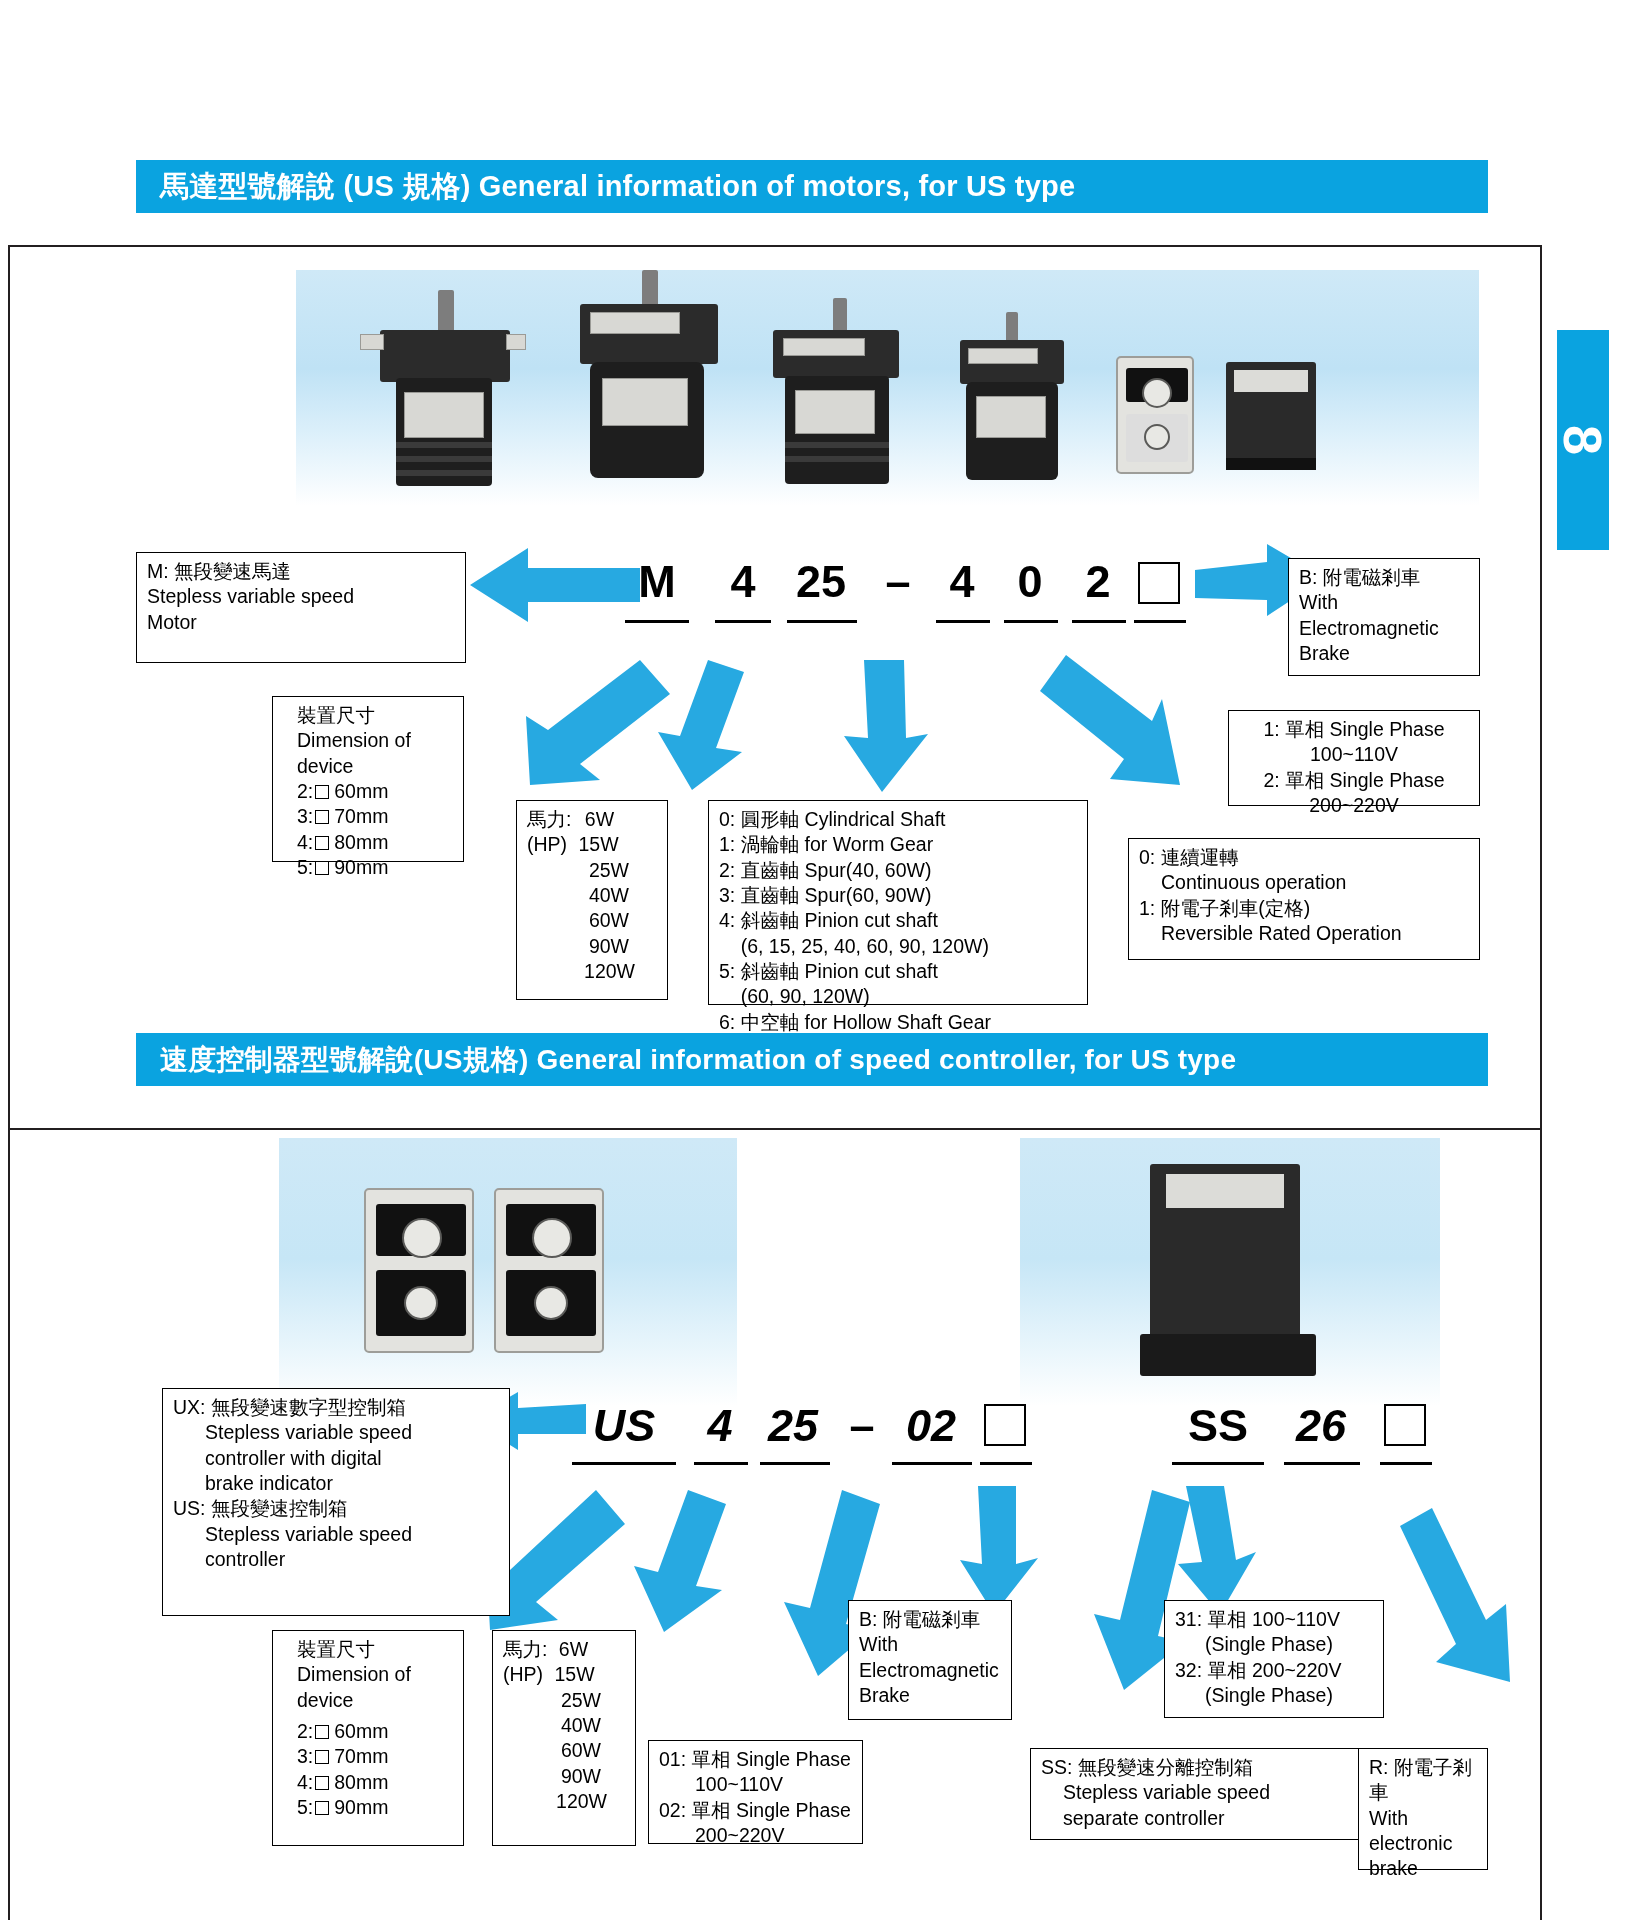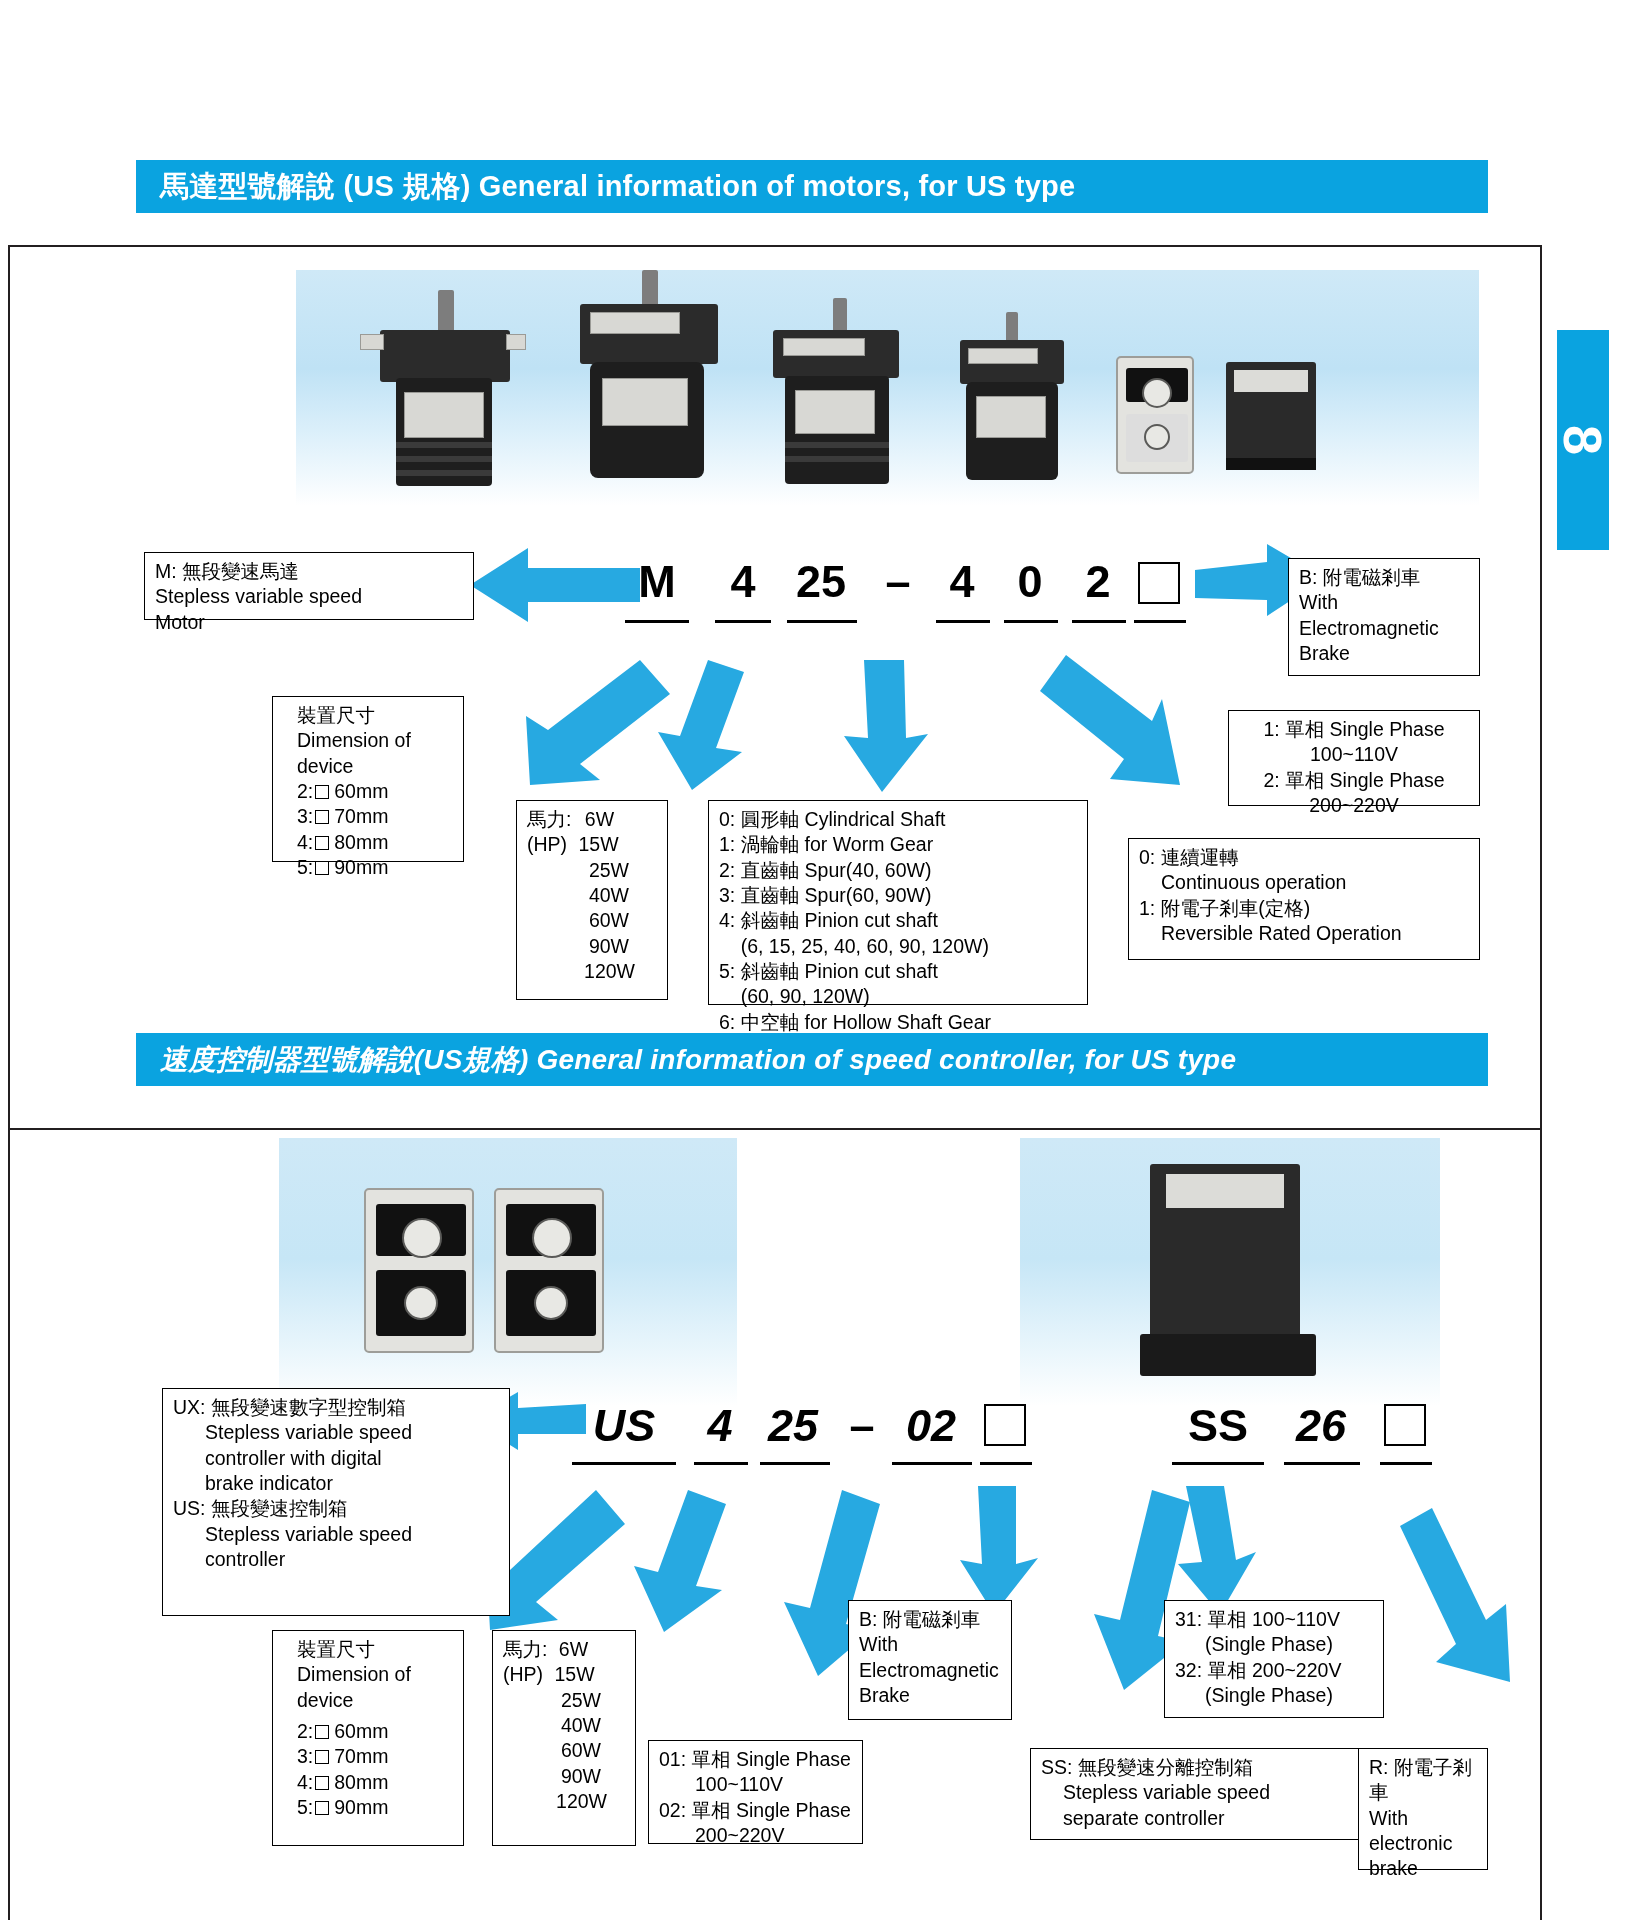--- a/index.html
+++ b/index.html
@@ -25,21 +25,21 @@
   .banner {
     position:absolute;
     background:#0aa3e0;
     color:#fff;
     display:flex; align-items:center;
     padding-left:24px;
     font-weight:bold;
     letter-spacing:0.2px;
   }
   #banner-motors { left:136px; top:160px; width:1352px; height:53px; font-size:29px; }
-  #banner-controller { left:136px; top:1033px; width:1352px; height:53px; font-size:28px;font-style:italic; }
+  #banner-controller { left:136px; top:1033px; width:1352px; height:53px; font-size:28px; }
 
   
   .page-tab {
     position:absolute; left:1557px; top:330px; width:52px; height:220px;
     background:#0aa3e0; color:#fff;
     display:flex; align-items:center; justify-content:center;
     font-size:54px; font-weight:bold;
   }
   .page-tab span { display:block; transform: rotate(90deg); }
 
@@ -203,21 +203,21 @@
   <svg class="arrow" style="left:650px; top:660px; width:110px; height:135px;" viewBox="0 0 110 135">
     <polygon points="42,130 8,72 30,76 58,0 94,12 66,88 92,92" fill="#27a9e1"></polygon>
   </svg>
   <svg class="arrow" style="left:830px; top:660px; width:110px; height:135px;" viewBox="0 0 110 135">
     <polygon points="52,132 14,76 38,78 34,0 74,0 76,78 98,74" fill="#27a9e1"></polygon>
   </svg>
   <svg class="arrow" style="left:1040px; top:655px; width:160px; height:140px;" viewBox="0 0 160 140">
     <polygon points="140,130 70,124 84,104 0,36 26,0 112,66 122,44" fill="#27a9e1"></polygon>
   </svg>
 
-  <div class="box" style="left:144px; top:552px; width:330px; height:68px;">
+  <div class="box" style="left:136px; top:552px; width:330px; height:111px;">
     <div>M: 無段變速馬達</div>
     <div>Stepless variable speed</div>
     <div>Motor</div>
   </div>
 
   <div class="box" style="left:1288px; top:558px; width:192px; height:118px;">
     <div>B: 附電磁剎車</div>
     <div>With</div>
     <div>Electromagnetic</div>
     <div>Brake</div>

